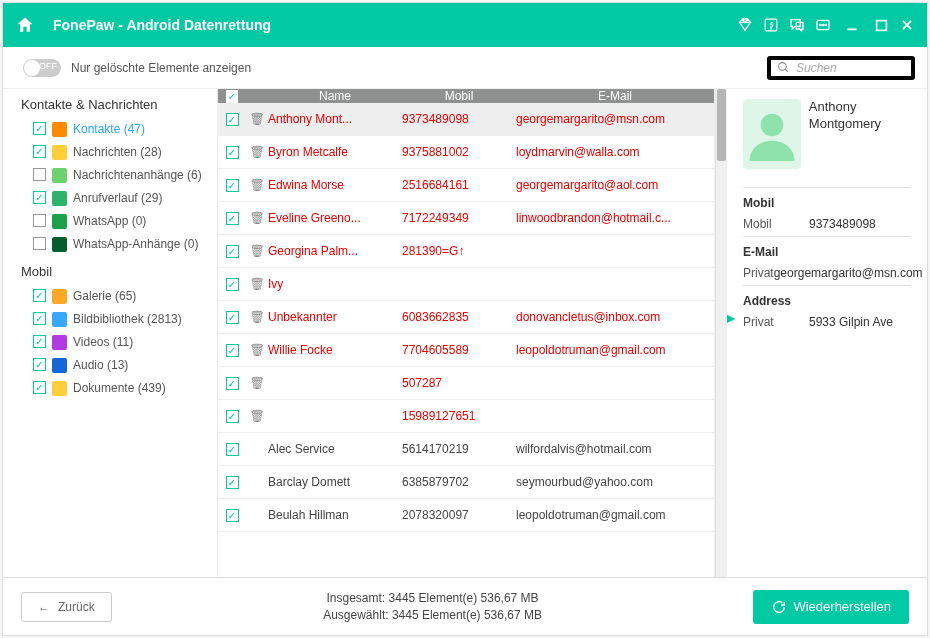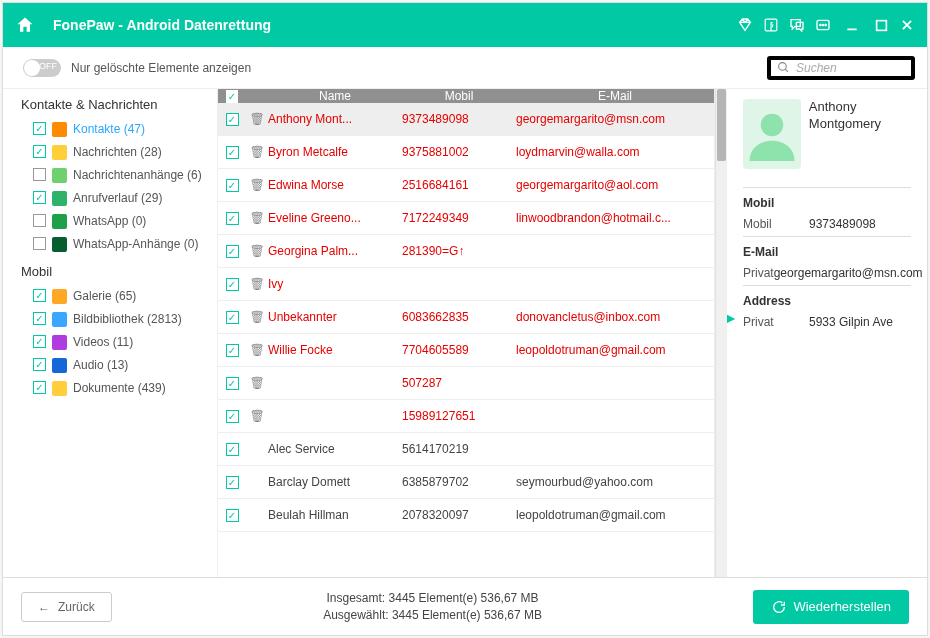--- a/index.html
+++ b/index.html
@@ -326,20 +326,21 @@
               <div class="col-mobil">15989127651</div>
               <div class="col-email"></div>
             </div>
             <div class="row">
               <div class="col-ck">
                 <span class="checkbox checked"></span>
               </div>
               <div class="col-d"></div>
               <div class="col-name">Alec Service</div>
               <div class="col-mobil">5614170219</div>
+              <div class="col-email">wilfordalvis@hotmail.com</div>
             </div>
             <div class="row">
               <div class="col-ck">
                 <span class="checkbox checked"></span>
               </div>
               <div class="col-d"></div>
               <div class="col-name">Barclay Domett</div>
               <div class="col-mobil">6385879702</div>
               <div class="col-email">seymourbud@yahoo.com</div>
             </div>

